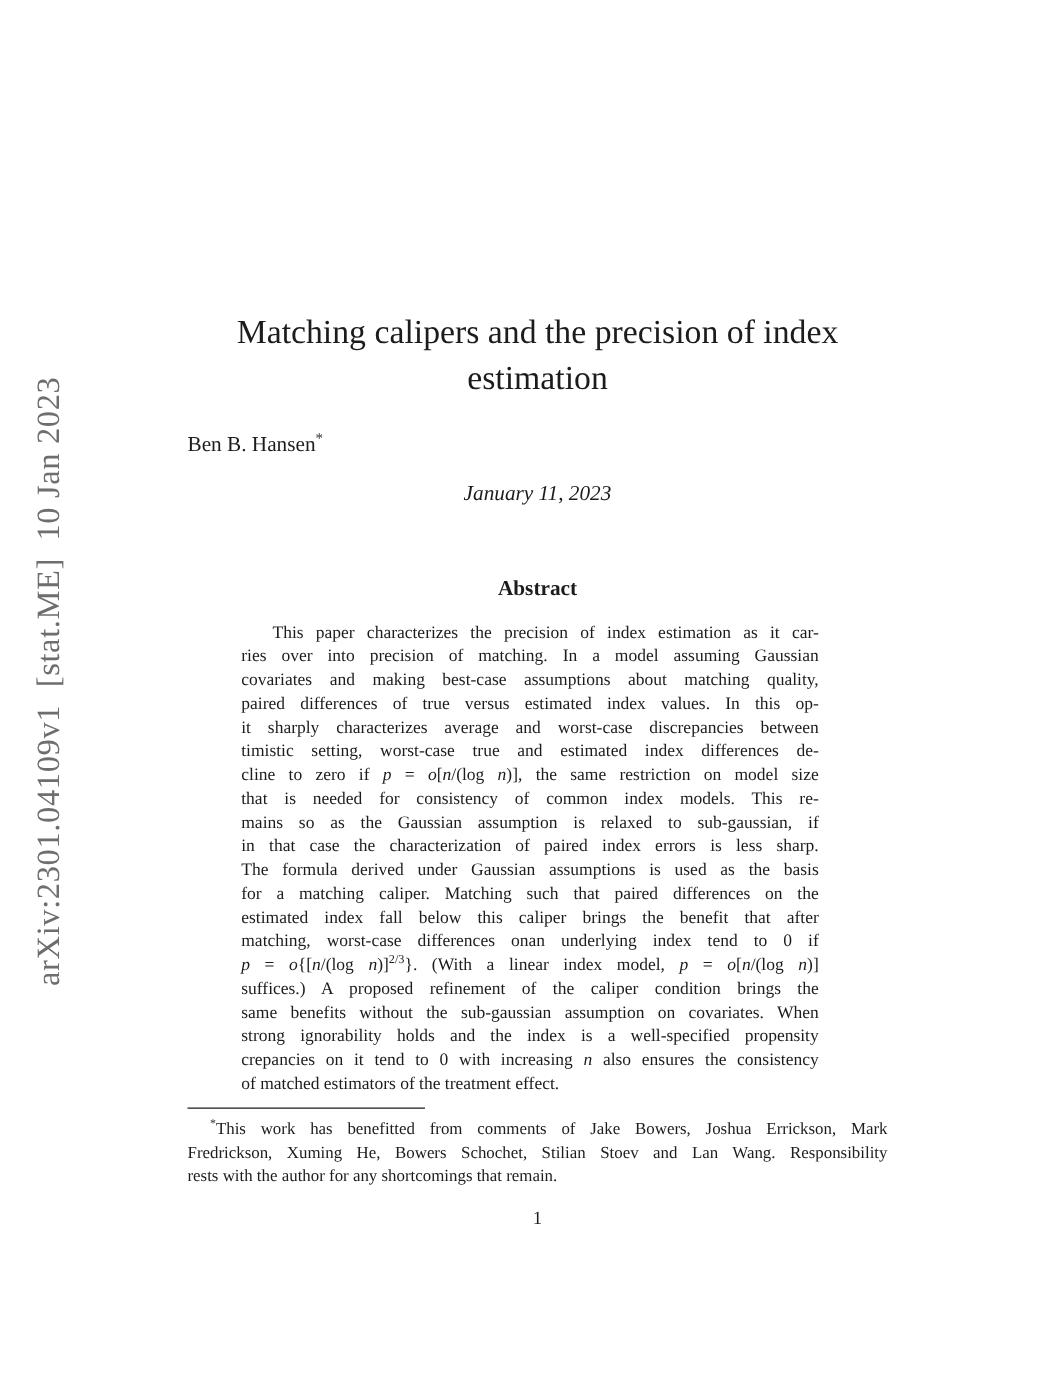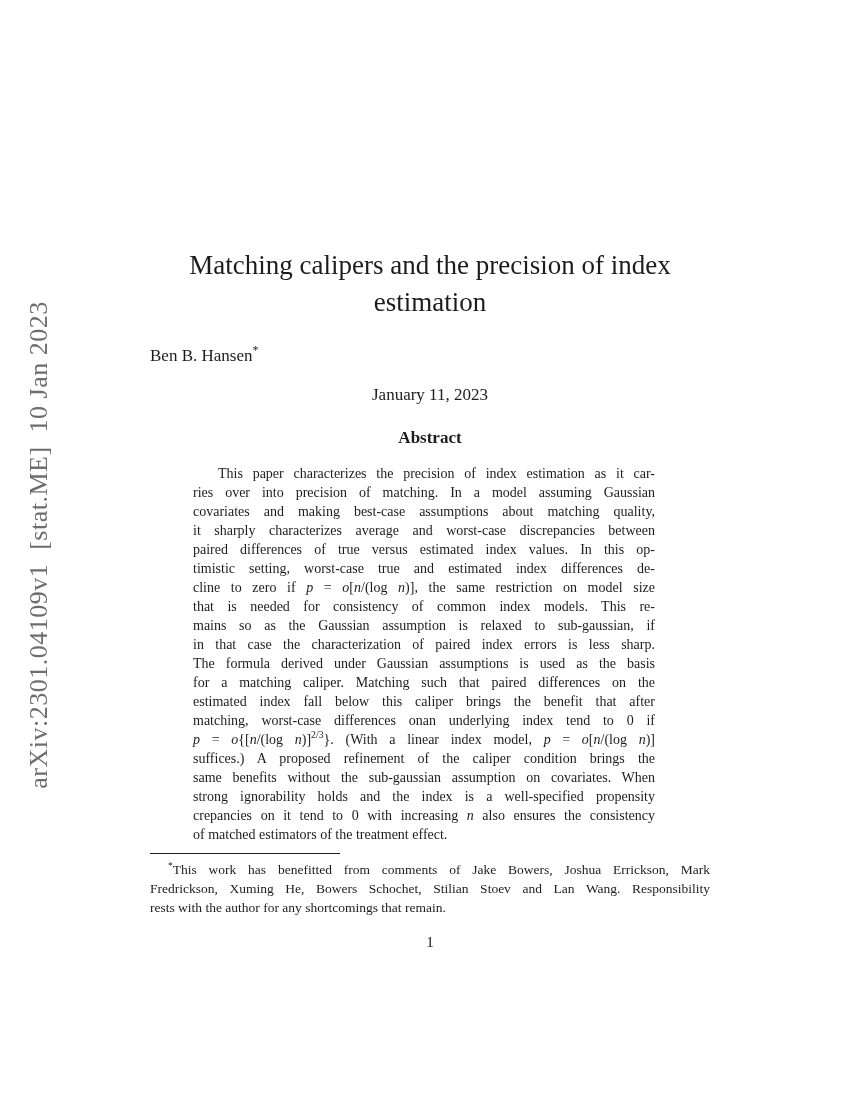--- a/index.html
+++ b/index.html
@@ -36,23 +36,24 @@
   .author {
     margin-top: 25px;
     font-size: 17px;
     line-height: 20px;
   }
   .date {
     margin-top: 19px;
     text-align: center;
     font-size: 17px;
     line-height: 20px;
+    font-style: italic;
   }
   .abstract-heading {
-    margin-top: 24px;
+    margin-top: 57px;
     text-align: center;
     font-size: 17px;
     line-height: 18px;
     font-weight: bold;
   }
   .abstract {
     margin-top: 17px;
     margin-left: 43px;
     width: 462px;
     font-size: 14px;
@@ -108,22 +109,22 @@
     <div class="author">Ben B. Hansen<sup>*</sup></div>
 
     <div class="date">January 11, 2023</div>
 
     <div class="abstract-heading">Abstract</div>
 
     <div class="abstract">
       <div class="abs-line indent">This paper characterizes the precision of index estimation as it car-</div>
       <div class="abs-line">ries over into precision of matching.  In a model assuming Gaussian</div>
       <div class="abs-line">covariates and making best-case assumptions about matching quality,</div>
+      <div class="abs-line">paired differences of true versus estimated index values.  In this op-</div>
       <div class="abs-line">it sharply characterizes average and worst-case discrepancies between</div>
-      <div class="abs-line">paired differences of true versus estimated index values.  In this op-</div>
       <div class="abs-line">timistic setting, worst-case true and estimated index differences de-</div>
       <div class="abs-line">cline to zero if <i>p</i> = <i>o</i>[<i>n</i>/(log <i>n</i>)], the same restriction on model size</div>
       <div class="abs-line">that is needed for consistency of common index models.  This re-</div>
       <div class="abs-line">mains so as the Gaussian assumption is relaxed to sub-gaussian, if</div>
       <div class="abs-line">in that case the characterization of paired index errors is less sharp.</div>
       <div class="abs-line">The formula derived under Gaussian assumptions is used as the basis</div>
       <div class="abs-line">for a matching caliper.  Matching such that paired differences on the</div>
       <div class="abs-line">estimated index fall below this caliper brings the benefit that after</div>
       <div class="abs-line">matching, worst-case differences onan underlying index tend to 0 if</div>
       <div class="abs-line"><i>p</i> = <i>o</i>{[<i>n</i>/(log <i>n</i>)]<sup>2/3</sup>}.  (With a linear index model, <i>p</i> = <i>o</i>[<i>n</i>/(log <i>n</i>)]</div>

